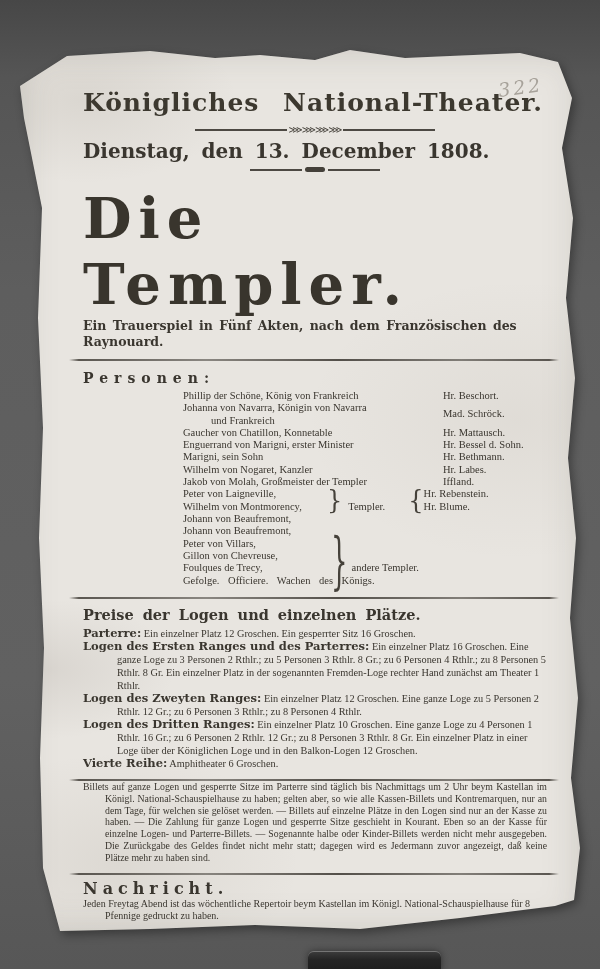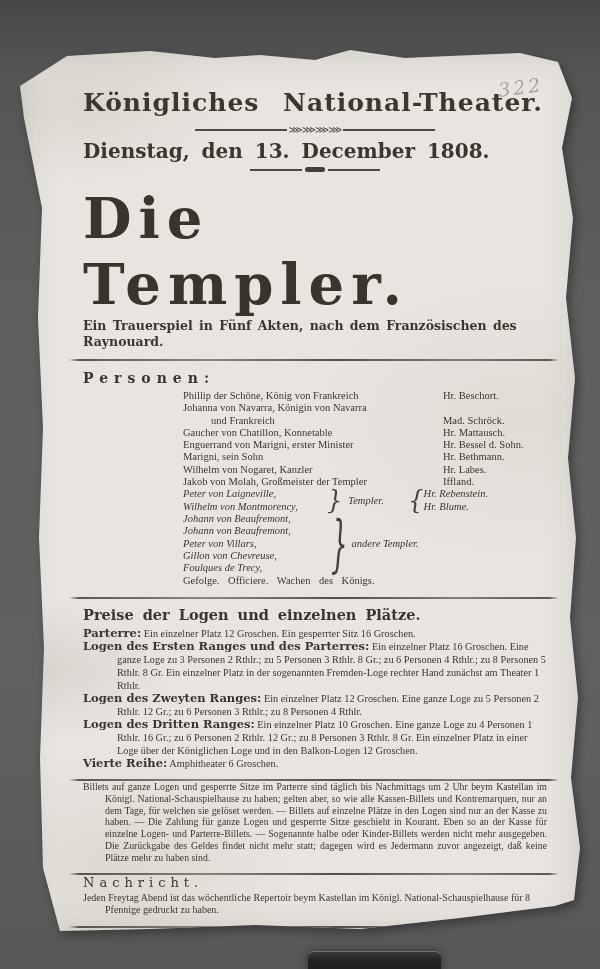--- a/index.html
+++ b/index.html
@@ -45,40 +45,40 @@
     margin-top:1px;word-spacing:2px;}
   .rule-full{height:2px;margin:9px 0 0 -14px;width:490px;
     background:linear-gradient(90deg,rgba(75,71,65,0) 0,rgba(75,71,65,.9) 2%,rgba(75,71,65,.6) 28%,rgba(75,71,65,.95) 55%,rgba(75,71,65,.65) 80%,rgba(75,71,65,.9) 98%,rgba(75,71,65,0) 100%);}
   .cast-heading{font-family:"DejaVu Serif",serif;font-weight:bold;font-size:14px;
     letter-spacing:6px;margin-top:8px;line-height:18px;}
   .cast{width:380px;margin:3px 0 0 100px;font-size:10.5px;line-height:12.3px;}
   .cast-row{display:flex;}
   .cast-name{width:212px;white-space:nowrap;}
   .cast-name .l2{padding-left:28px;}
   .cast-actor{flex:1;white-space:nowrap;margin-left:48px;}
-  .cast-row.two-line{align-items:flex-end;}
-  .cast-group{display:flex;align-items:center;font-style:italic;}
+  .cast-row.two-line{align-items:center;}
+  .cast-group{display:flex;align-items:flex-end;}
   .cg-names{white-space:nowrap;}
   .brace{font-family:"DejaVu Serif",serif;font-weight:400;color:#45413a;}
   .brace.b2{font-size:24px;transform:scaleY(1.05);line-height:24px;}
   .brace.b5{font-size:26px;transform:scaleY(2.35);line-height:26px;margin:0 4px;}
   .g1 .cg-names{width:144px;}
   .g1 .cg-role{width:58px;padding-left:6px;}
   .g1 .cg-actors{display:flex;align-items:center;margin-left:2px;}
   .g2 .cg-names{width:144px;}
   .cast-extras{margin-top:1px;word-spacing:6px;}
   .prices-heading{font-family:"DejaVu Serif",serif;font-weight:bold;font-size:14.5px;
     margin-top:7px;line-height:18px;word-spacing:4px;}
   .prices{margin-top:3px;font-size:10.3px;line-height:13px;}
   .price-item{padding-left:34px;text-indent:-34px;}
   .price-label{font-family:"DejaVu Serif",serif;font-weight:bold;font-size:11.5px;}
   .billets{font-size:9.8px;line-height:11.9px;text-align:justify;
     padding-left:22px;text-indent:-22px;}
-  .nachricht-heading{font-family:"DejaVu Serif",serif;font-weight:normal;font-size:13px;
-    letter-spacing:5px;line-height:16px;}
+  .nachricht-heading{font-family:"DejaVu Serif",serif;font-weight:bold;font-size:16px;
+    letter-spacing:5px;margin-top:6px;line-height:16px;}
   .nachricht-text{margin-top:1px;font-size:10px;line-height:12.2px;padding-left:22px;text-indent:-22px;}
   .times-line{display:flex;justify-content:center;gap:42px;margin-top:11px;
     font-family:"DejaVu Serif",serif;font-weight:bold;font-size:15px;line-height:18px;}
   .plaque{position:absolute;left:308px;top:951px;width:133px;height:20px;
     background:linear-gradient(180deg,#3a3a3a 0,#242424 40%,#1d1d1d 100%);
     border-radius:6px 6px 0 0;border-top:1px solid #757575;box-shadow:0 0 7px rgba(0,0,0,.45);}
 </style>
 </head>
 <body>
 

